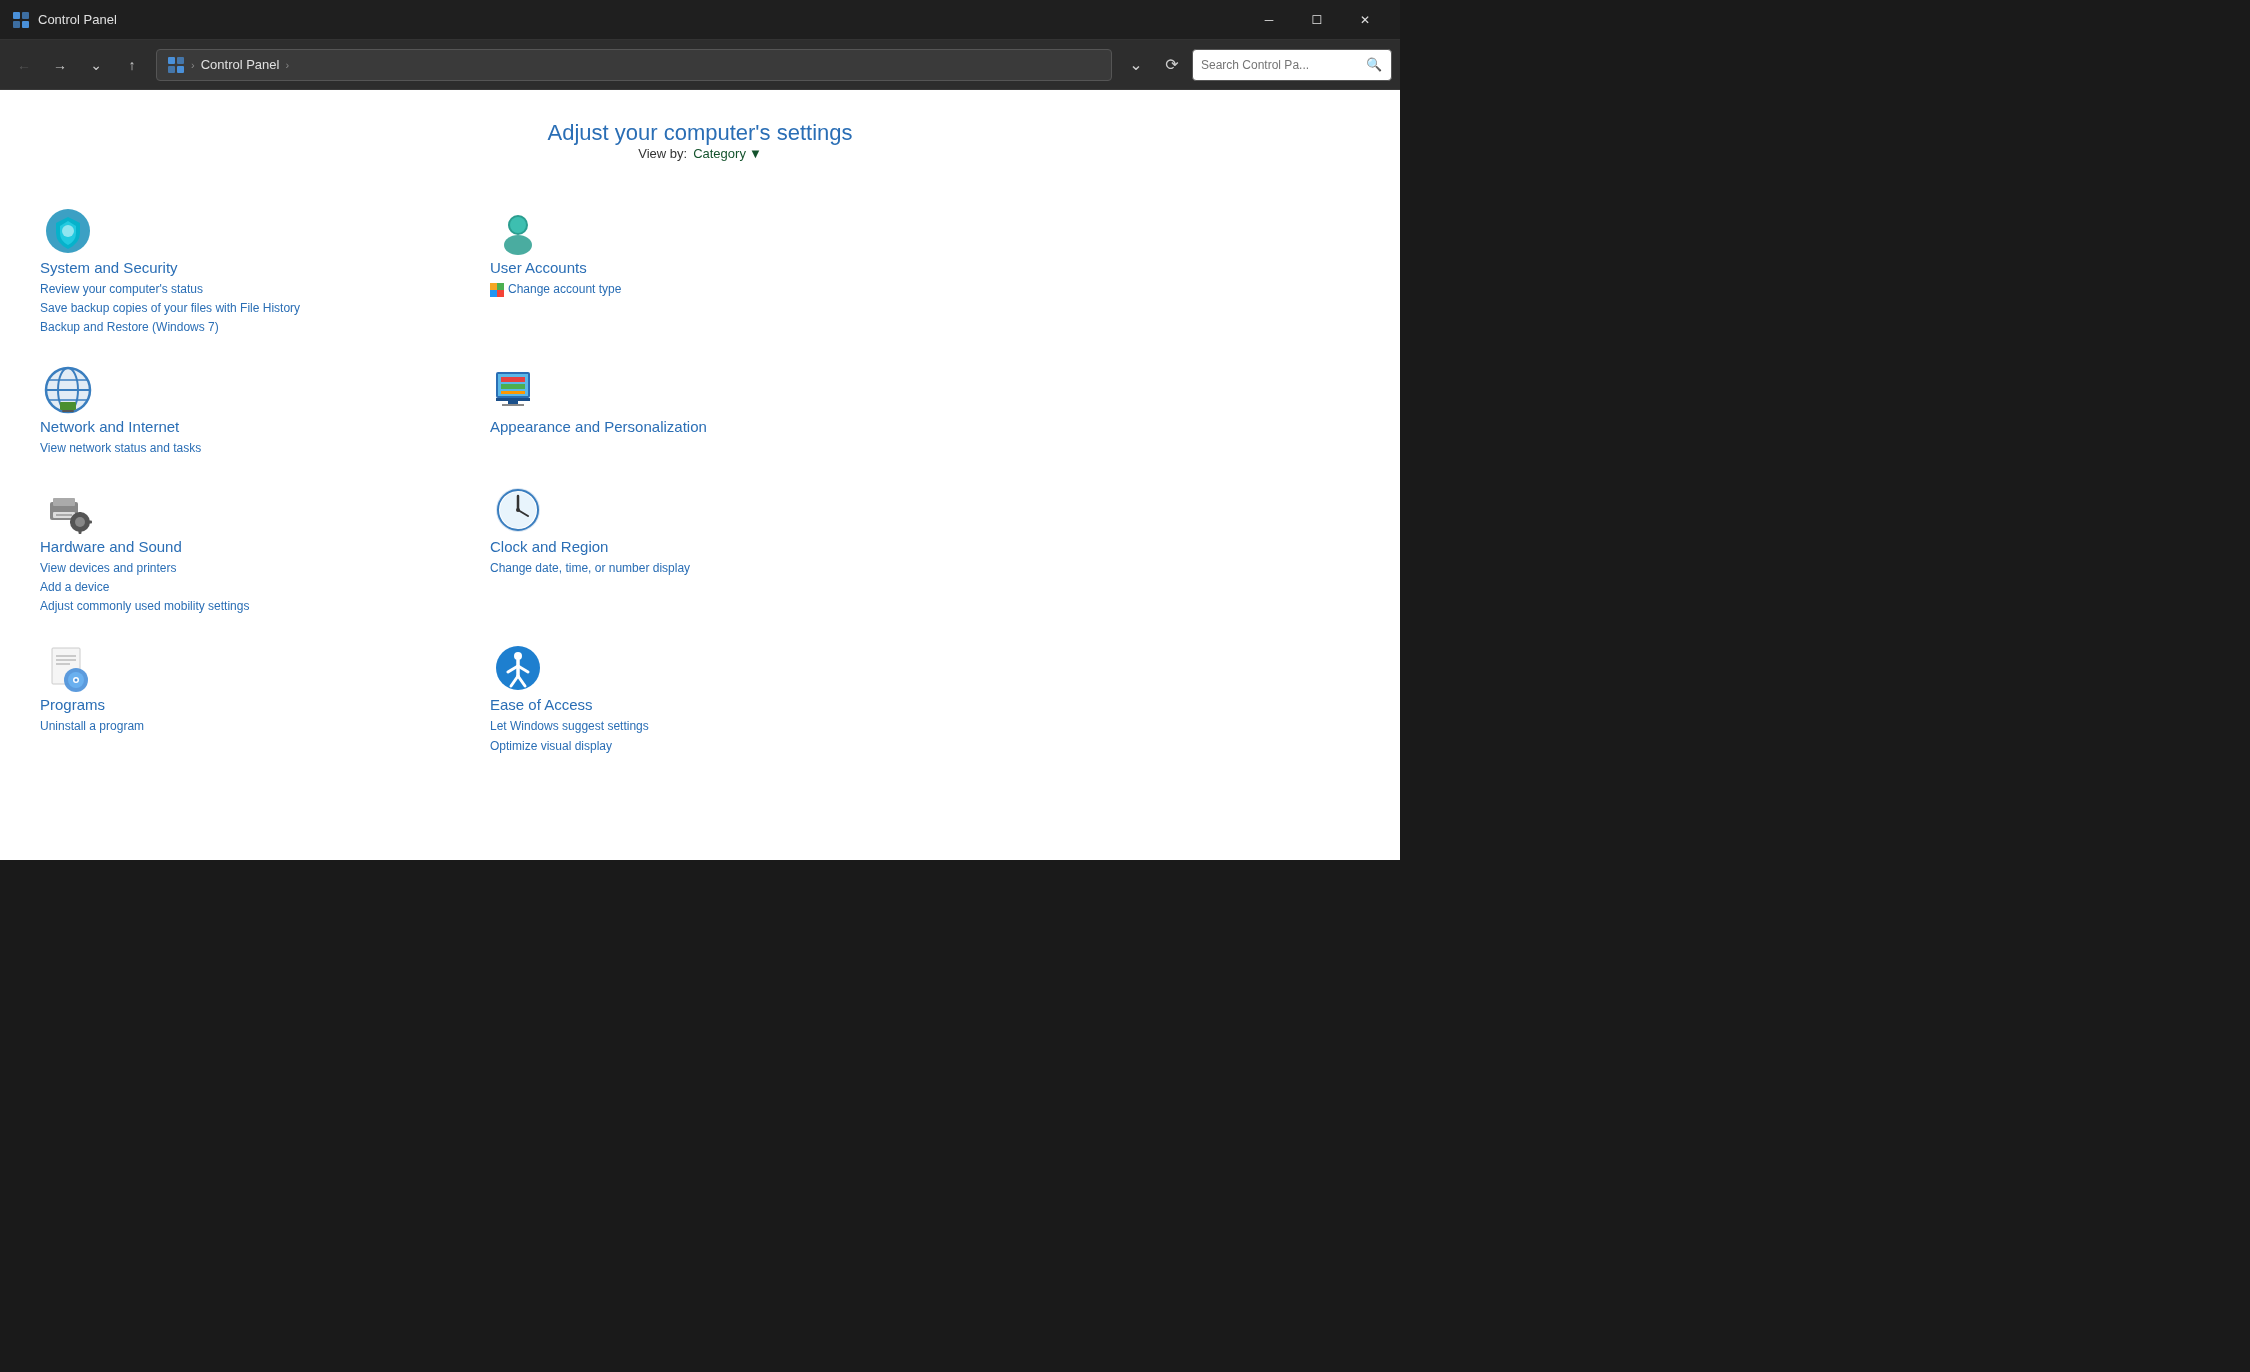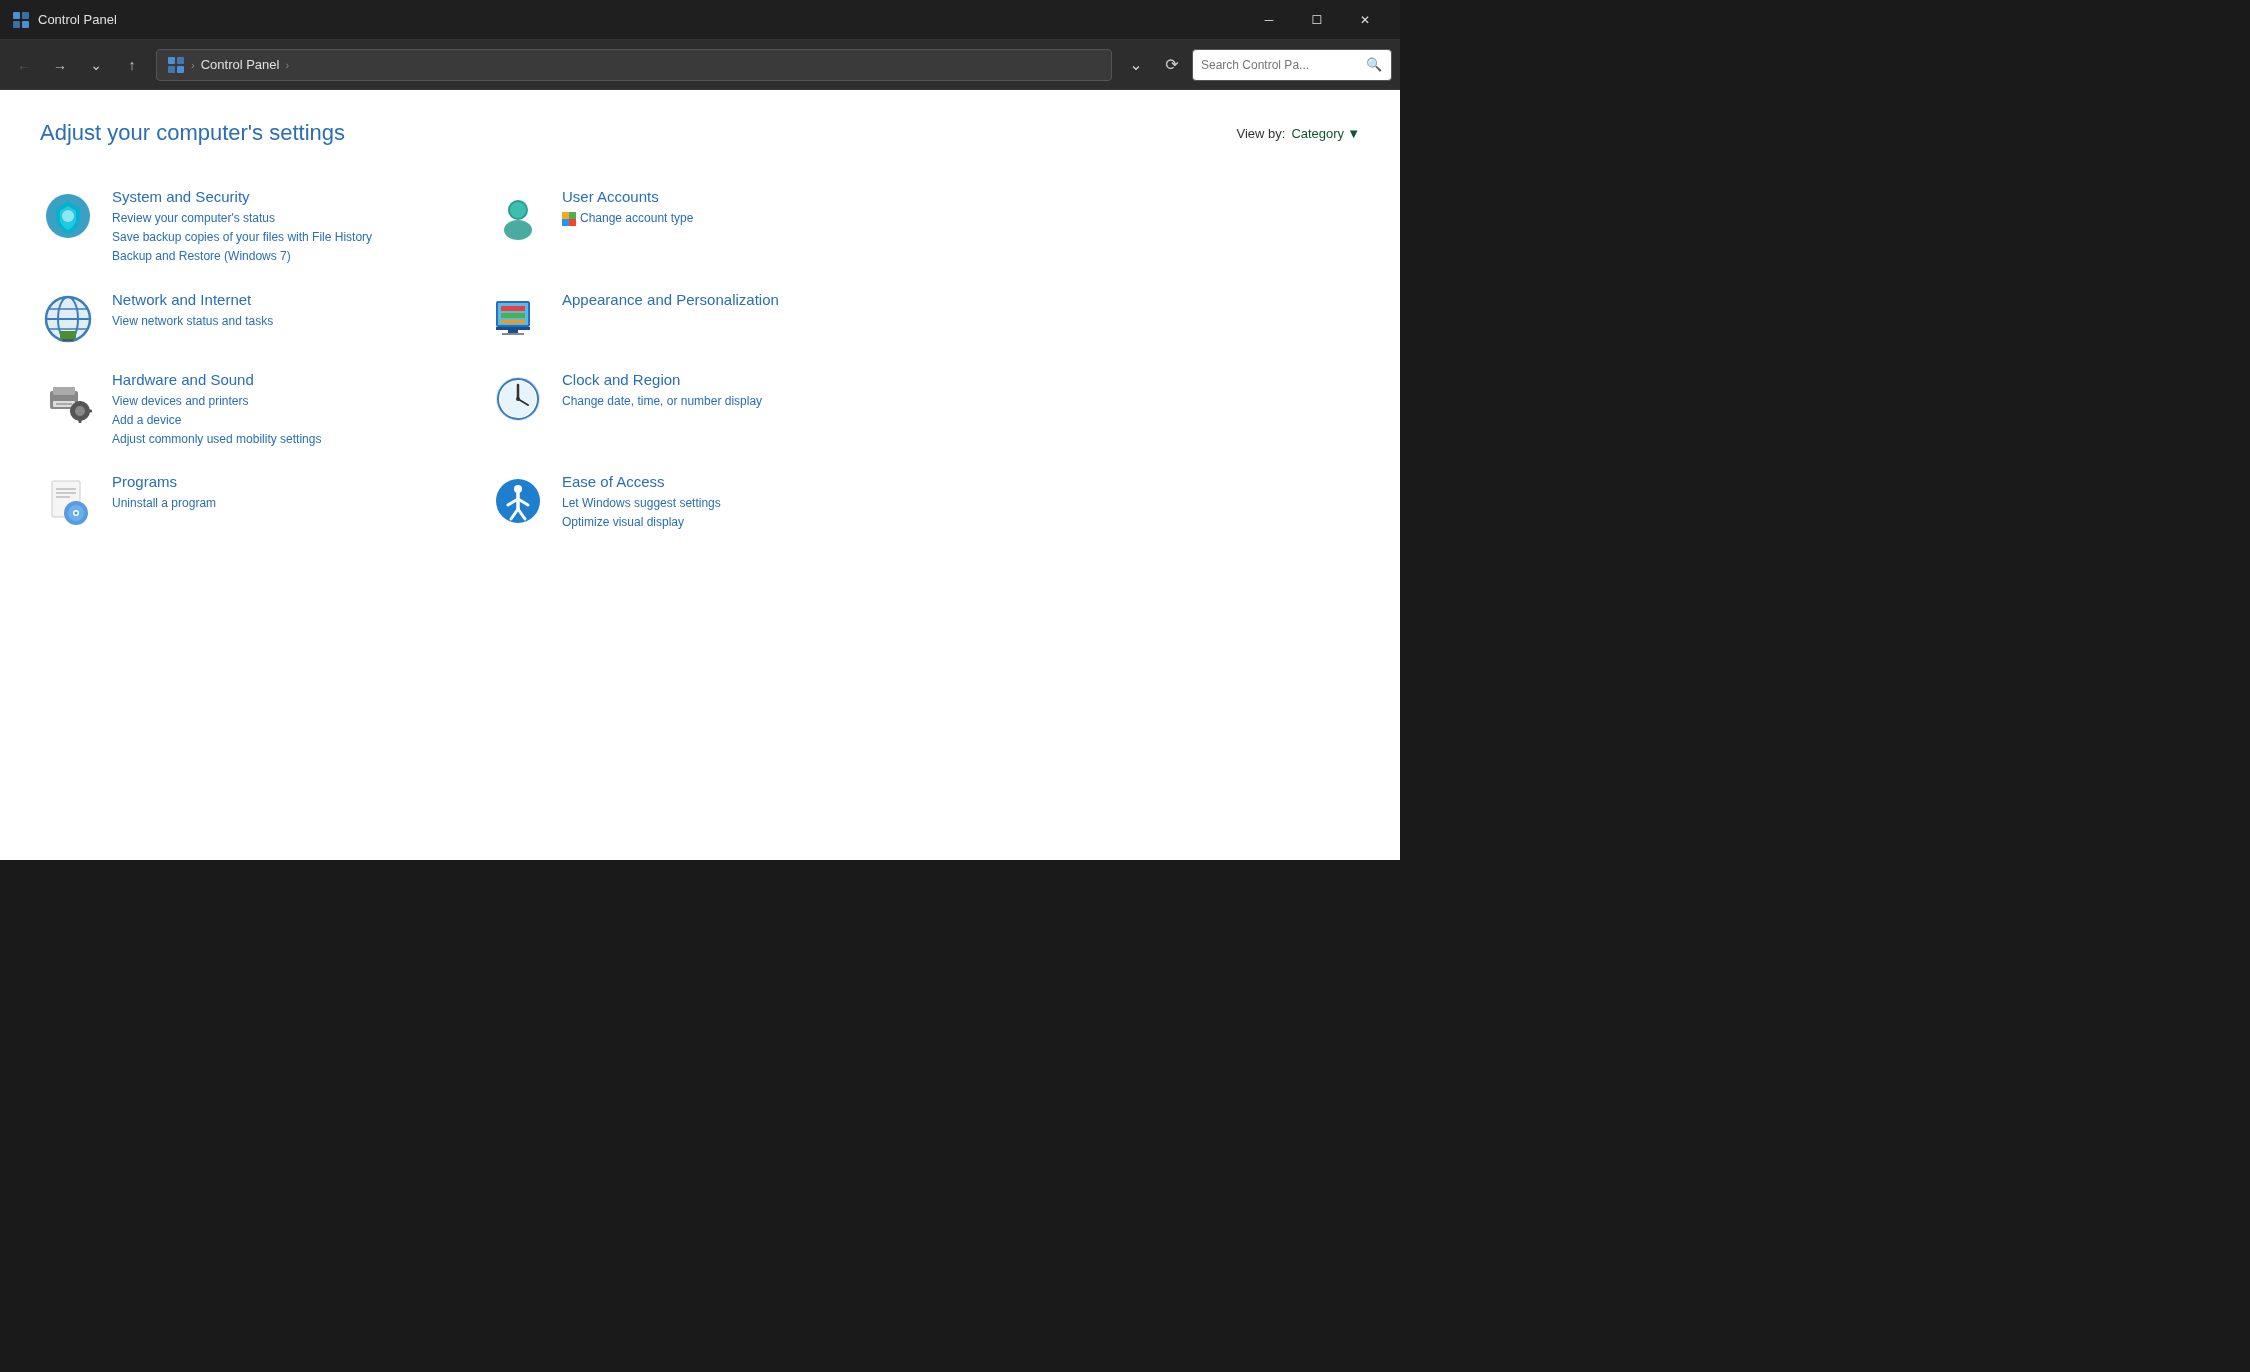--- a/index.html
+++ b/index.html
@@ -161,20 +161,21 @@
       flex: 1;
       padding: 30px 40px;
       overflow-y: auto;
     }
 
     .page-header {
       display: flex;
       justify-content: space-between;
       align-items: center;
       margin-bottom: 30px;
+      flex-direction: column;
     }
 
     .page-title {
       color: #2a6eb5;
       font-size: 22px;
       font-weight: 300;
     }
 
     .viewby {
       display: flex;
@@ -197,22 +198,22 @@
       display: grid;
       grid-template-columns: 1fr 1fr;
       gap: 0;
       max-width: 900px;
     }
 
     .category-item {
       display: flex;
       align-items: flex-start;
       padding: 12px 20px 12px 0;
-      gap: 16px;
-      cursor: pointer;
+      cursor: pointer;
+      flex-direction: column;
     }
 
     .category-icon {
       width: 56px;
       height: 56px;
       flex-shrink: 0;
       display: flex;
       align-items: center;
       justify-content: center;
     }

